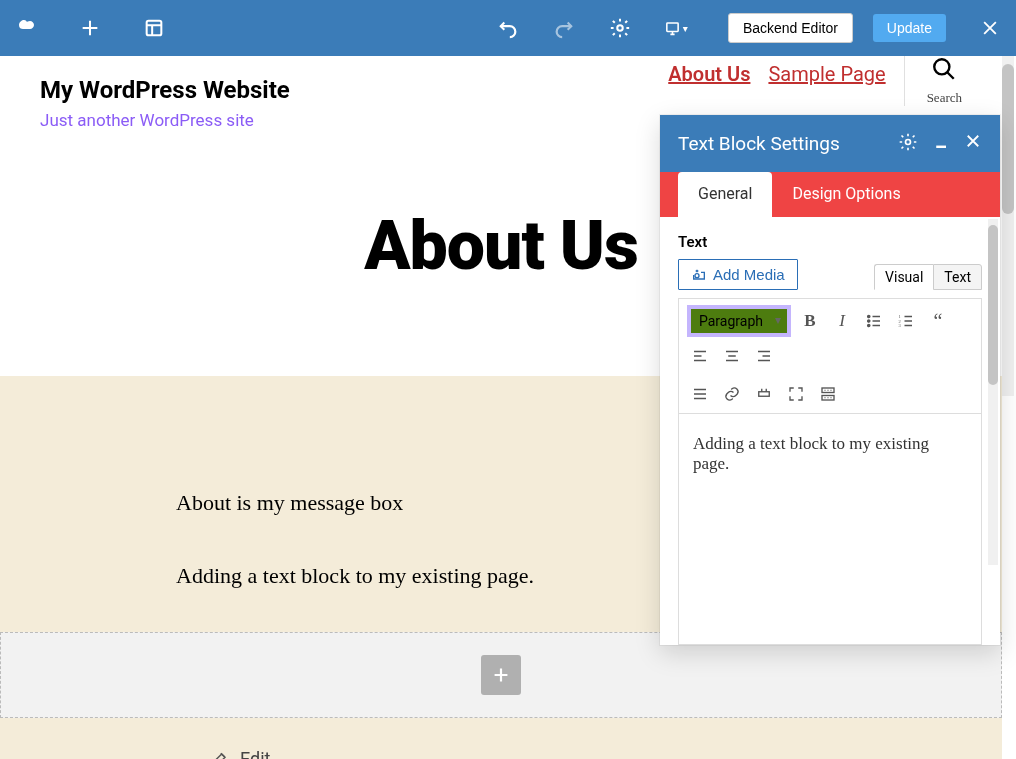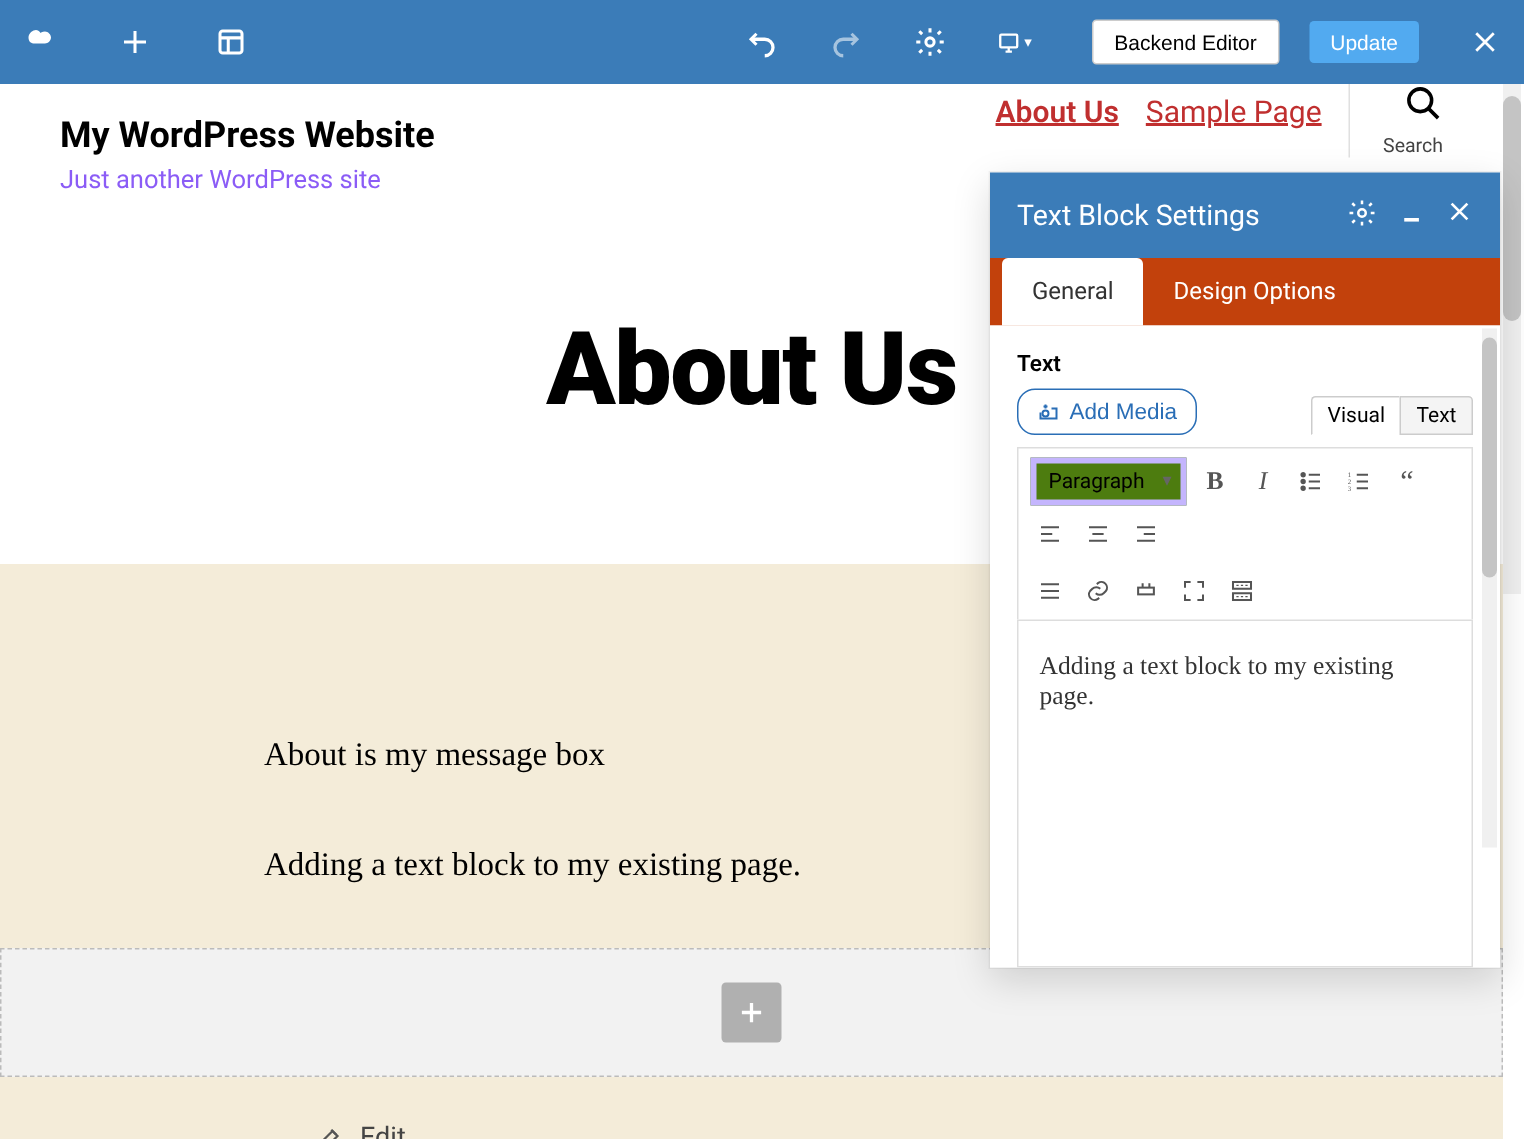--- a/index.html
+++ b/index.html
@@ -17,21 +17,21 @@
 
 
 .page { position: absolute; top: 56px; left: 0; right: 14px; bottom: 0; overflow-y: auto; }
 .page-header { display: flex; justify-content: space-between; align-items: flex-start; padding: 0 40px 18px 40px; }
 .site-title { font-size: 24px; font-weight: 700; margin-top: 20px; }
 .tagline { font-size: 17px; color: #8b5cf6; margin-top: 6px; }
 .nav-right { display: flex; align-items: flex-start; gap: 18px; }
 .nav-links { display: flex; gap: 18px; margin-top: 6px; }
 .nav-link { color: #c02f2f; font-size: 20px; text-decoration: underline; cursor: pointer; }
 .nav-link.active { font-weight: 600; }
-.search-box { border-left: 1px solid #e0e0e0; padding-left: 22px; text-align: right; }
+.search-box { border-left: 1px solid #e0e0e0; padding-left: 22px; text-align: center; font-family: Liberation Serif, serif; }
 .search-label { font-size: 13px; color: #444; margin-top: 4px; }
 
 .page-title-wrap { text-align: center; padding: 58px 0 90px 0; }
 .page-title { font-size: 68px; font-weight: 900; letter-spacing: -1px; }
 
 .content-band { background: #f4ecd9; padding: 110px 0 50px 0; position: relative; }
 .content-inner { max-width: 650px; margin: 0 auto; font-family: Georgia, "Times New Roman", serif; font-size: 22px; line-height: 1.5; }
 .content-inner p { margin-bottom: 40px; }
 
 .add-row { border: 1px dashed #bbb; background: #f2f2f2; height: 86px; display: flex; align-items: center; justify-content: center; }
@@ -42,27 +42,27 @@
 
 .scrollbar { position: absolute; right: 2px; top: 56px; width: 12px; height: 340px; background: #f0f0f0; }
 .scrollbar-thumb { width: 100%; height: 150px; background: #c4c4c4; border-radius: 6px; margin-top: 8px; }
 
 
 .panel { position: absolute; top: 115px; right: 16px; width: 340px; background: #f8f8f8; box-shadow: 0 0 0 1px rgba(0,0,0,.05), 0 8px 24px rgba(0,0,0,.15); }
 .panel-head { background: #3b7cb8; color: #fff; height: 57px; display: flex; align-items: center; padding: 0 18px; }
 .panel-head-title { font-size: 19px; flex: 1; }
 .panel-head-icons { display: flex; gap: 18px; }
 .panel-head-icons .pi { cursor: pointer; }
-.panel-tabs { background: #c2410c; display: flex; padding: 0 8px; height: 45px; }
+.panel-tabs { background: #ef4444; display: flex; padding: 0 18px; height: 45px; }
 .ptab { padding: 12px 20px 0 20px; font-size: 16px; color: #fff; cursor: pointer; }
 .ptab.active { background: #fff; color: #333; border-radius: 4px 4px 0 0; }
 .panel-body { background: #fff; padding: 16px 0 0 0; }
 .field-label { font-size: 15px; font-weight: 600; padding: 0 18px 8px 18px; }
 .media-row { padding: 0 18px 8px 18px; display: flex; justify-content: space-between; align-items: flex-end; }
-.add-media { border: 1px solid #2a6eb6; color: #2a6eb6; background: #fff; border-radius: 12px; padding: 6px 12px; font-size: 15px; display: flex; align-items: center; gap: 6px; cursor: pointer; }
+.add-media { border: 1px solid #2a6eb6; color: #2a6eb6; background: #fff; border-radius: 1px; padding: 6px 12px; font-size: 15px; display: flex; align-items: center; gap: 6px; cursor: pointer; }
 .editor-mode-tabs { display: flex; padding-left: 18px; }
 .mtab { border: 1px solid #ccc; padding: 4px 10px; font-size: 14px; cursor: pointer; background: #f4f4f4; }
 .mtab.active { background: #fff; border-bottom-color: #fff; }
 .mtab:first-child { border-right: none; border-radius: 3px 0 0 0; }
 .mtab:last-child { border-radius: 0 3px 0 0; }
 
 .editor-tb { border: 1px solid #ddd; border-bottom: none; margin: 0 18px; padding: 6px 8px; display: flex; flex-wrap: wrap; gap: 6px; align-items: center; }
 .format-sel { border: 4px solid #c4b5fd; padding: 4px 24px 4px 8px; font-size: 14px; background: #4d7c0f; position: relative; cursor: pointer; }
 .format-sel:after { content: "▾"; position: absolute; right: 6px; top: 4px; font-size: 12px; color: #666; }
 .tb-btn { width: 26px; height: 26px; display: flex; align-items: center; justify-content: center; color: #555; cursor: pointer; font-family: Georgia, serif; }

